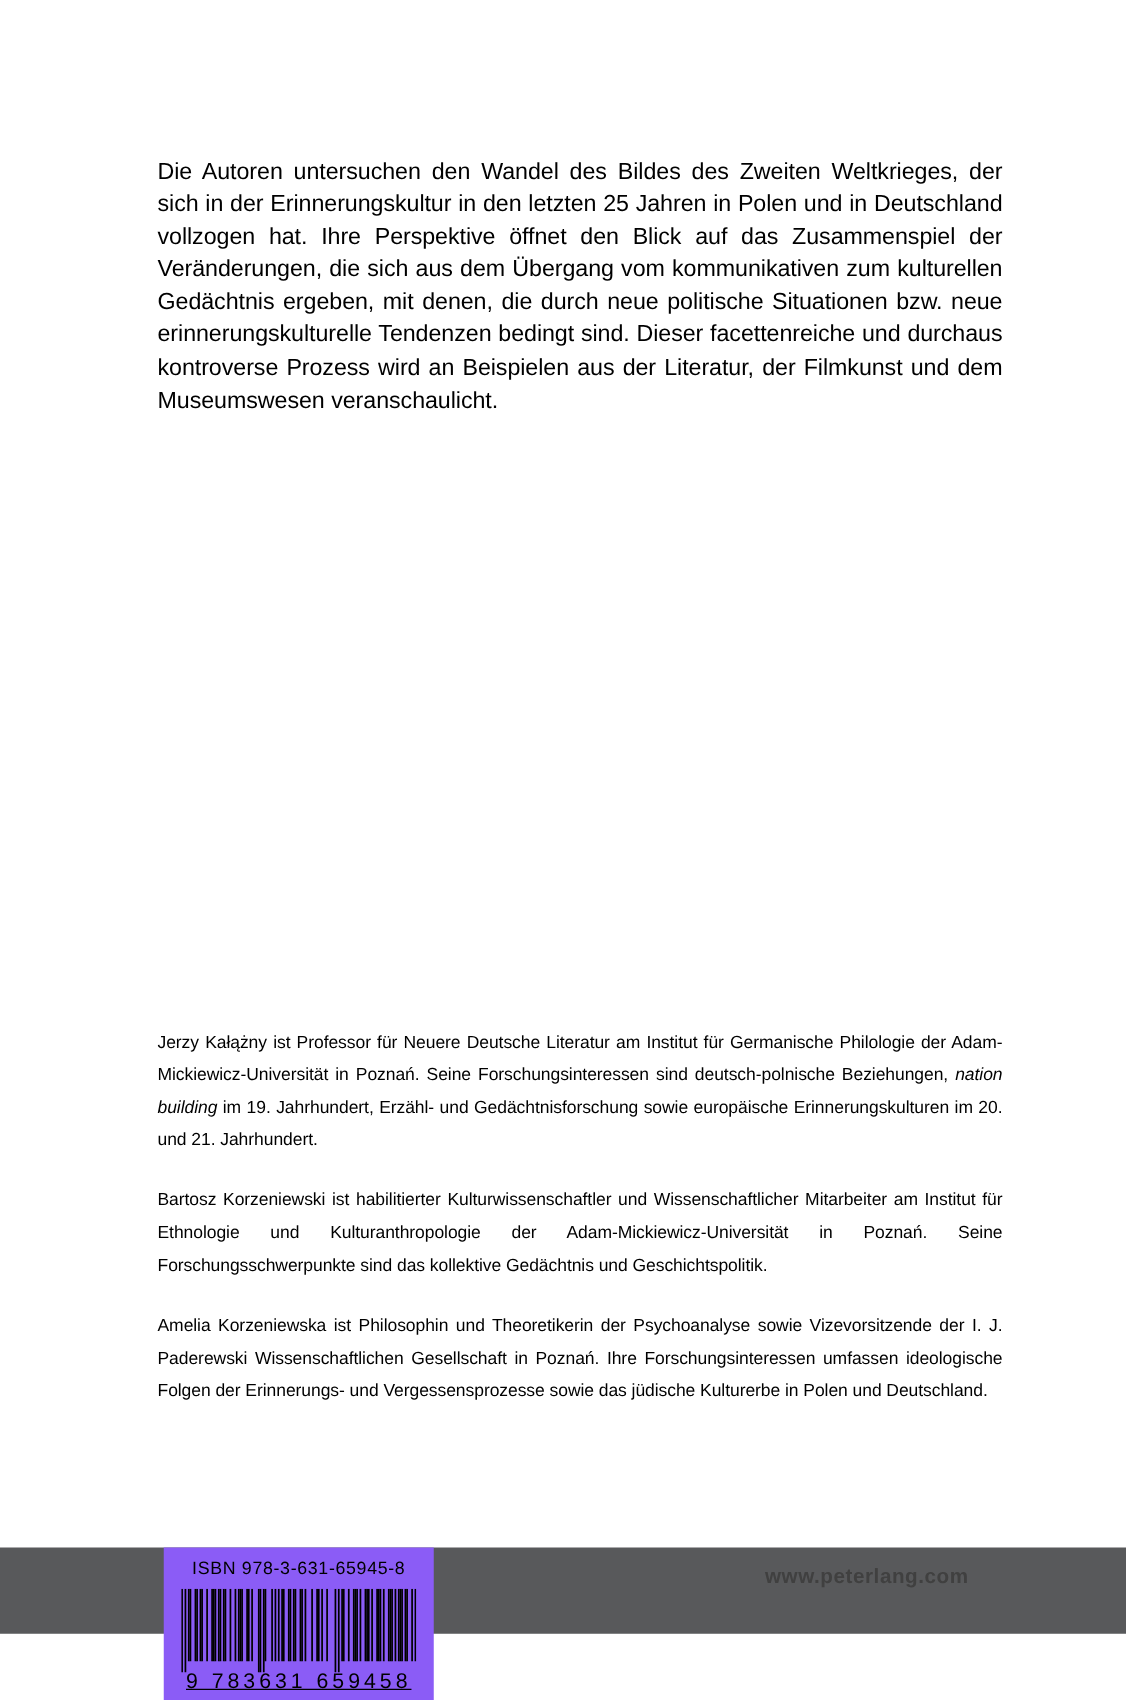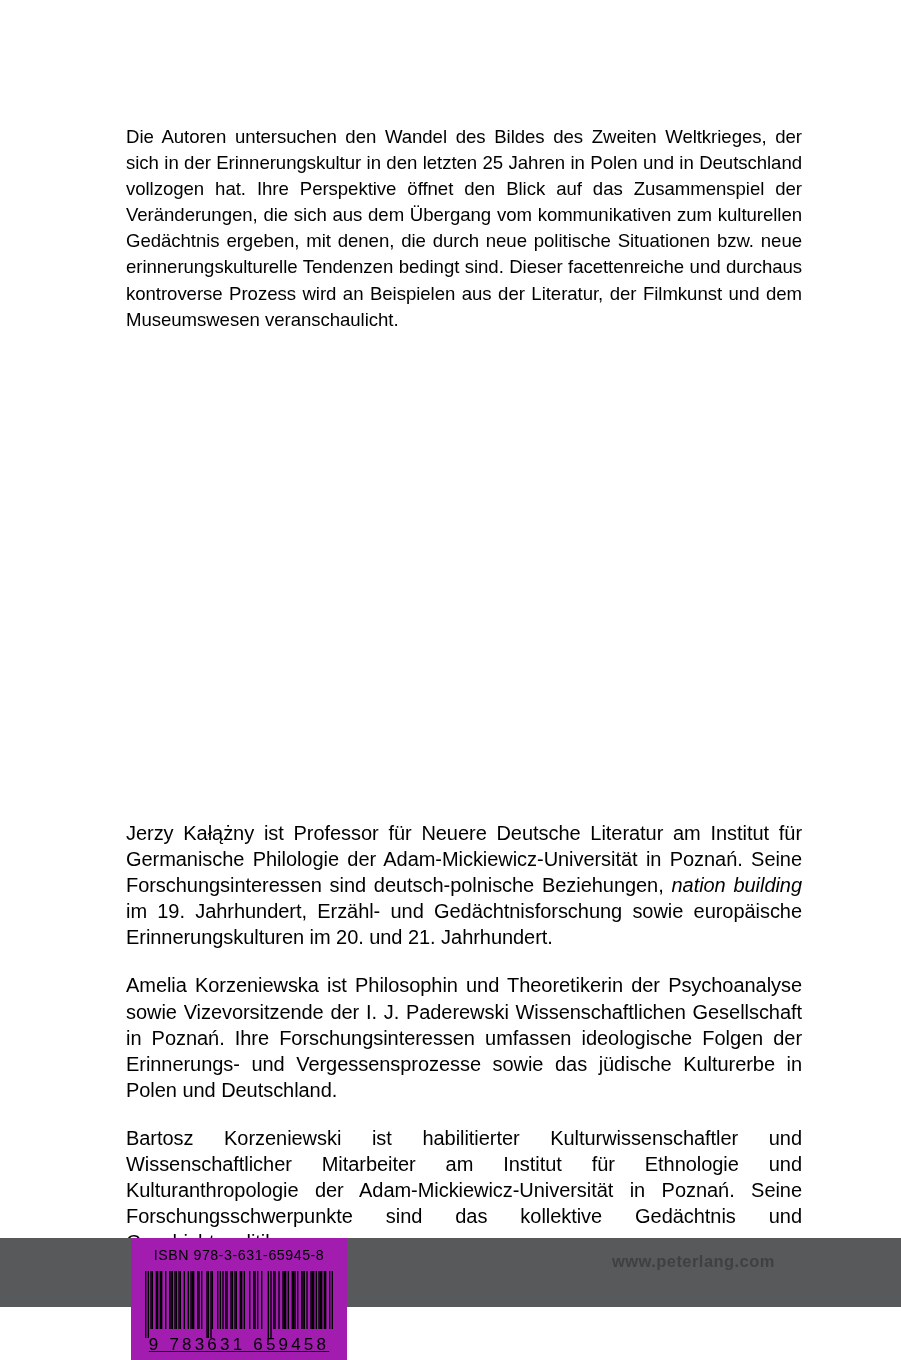--- a/index.html
+++ b/index.html
@@ -42,21 +42,21 @@
   .blurb p {
     margin: 0;
   }
 
   
   .bios {
     position: absolute;
     left: 126px;
     top: 820px;
     width: 676px;
-    font-size: 20px;
+    font-size: 14px;
     line-height: 26.1px;
     text-align: justify;
     letter-spacing: -0.05px;
   }
   .bios p {
     margin: 0 0 22px 0;
   }
   .bios p:last-child {
     margin-bottom: 0;
   }
@@ -85,21 +85,21 @@
     white-space: nowrap;
   }
 
   
   .barcode-block {
     position: absolute;
     left: 131px;
     top: 1238px;
     width: 216px;
     height: 122px;
-    background: #a21caf;
+    background: #8b5cf6;
     z-index: 5;
   }
   .isbn-text {
     position: absolute;
     left: 0;
     top: 9px;
     width: 216px;
     text-align: center;
     font-size: 14.2px;
     letter-spacing: 0.55px;
@@ -132,22 +132,22 @@
 <body>
 
 <div class="page">
 
   <div class="blurb">
     <p>Die Autoren untersuchen den Wandel des Bildes des Zweiten Weltkrieges, der sich in der Erinnerungskultur in den letzten 25 Jahren in Polen und in Deutschland vollzogen hat. Ihre Perspektive öffnet den Blick auf das Zusammenspiel der Veränderungen, die sich aus dem Übergang vom kommunikativen zum kulturellen Gedächtnis ergeben, mit denen, die durch neue politische Situationen bzw. neue erinnerungskulturelle Tendenzen bedingt sind. Dieser facettenreiche und durchaus kontroverse Prozess wird an Beispielen aus der Literatur, der Filmkunst und dem Museumswesen veranschaulicht.</p>
   </div>
 
   <div class="bios">
     <p><span>Jerzy Kałążny ist Professor für Neuere Deutsche Literatur am Institut für Germanische Philologie der Adam-Mickiewicz-Universität in Poznań. Seine Forschungsinteressen sind deutsch-polnische Beziehungen, </span><em>nation building</em><span> im 19. Jahrhundert, Erzähl- und Gedächtnisforschung sowie europäische Erinnerungskulturen im 20. und 21. Jahrhundert.</span></p>
+    <p>Bartosz Korzeniewski ist habilitierter Kulturwissenschaftler und Wissenschaftlicher Mitarbeiter am Institut für Ethnologie und Kulturanthropologie der Adam-Mickiewicz-Universität in Poznań. Seine Forschungsschwerpunkte sind das kollektive Gedächtnis und Geschichtspolitik.</p>
     <p>Amelia Korzeniewska ist Philosophin und Theoretikerin der Psychoanalyse sowie Vizevorsitzende der I. J. Paderewski Wissenschaftlichen Gesellschaft in Poznań. Ihre Forschungsinteressen umfassen ideologische Folgen der Erinnerungs- und Vergessensprozesse sowie das jüdische Kulturerbe in Polen und Deutschland.</p>
-    <p>Bartosz Korzeniewski ist habilitierter Kulturwissenschaftler und Wissenschaftlicher Mitarbeiter am Institut für Ethnologie und Kulturanthropologie der Adam-Mickiewicz-Universität in Poznań. Seine Forschungsschwerpunkte sind das kollektive Gedächtnis und Geschichtspolitik.</p>
   </div>
 
   <div class="footer-bar"></div>
 
   <div class="site-url">www.peterlang.com</div>
 
   <div class="barcode-block">
     <div class="isbn-text">ISBN 978-3-631-65945-8</div>
     <svg class="barcode-bars" viewBox="0 0 188 67" preserveAspectRatio="none" id="barcode-svg">
         <rect x="0.000" y="0" width="1.360" height="67" fill="#000000"></rect>

